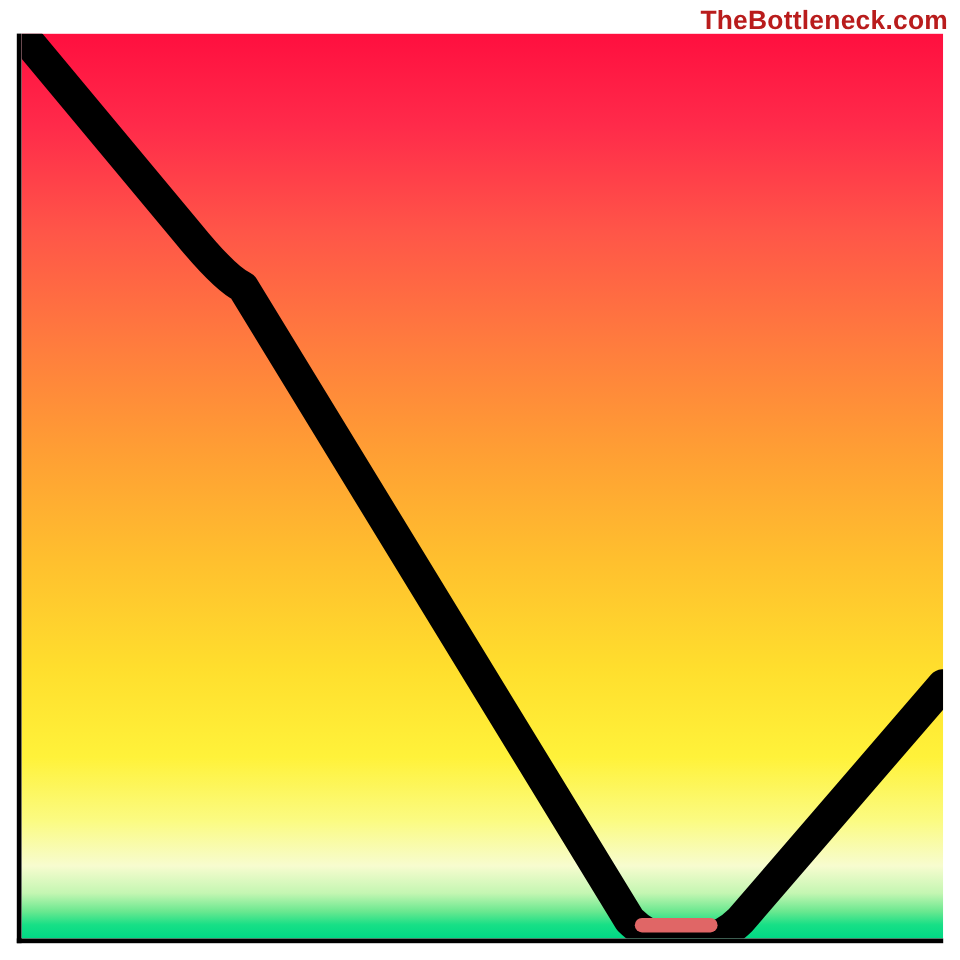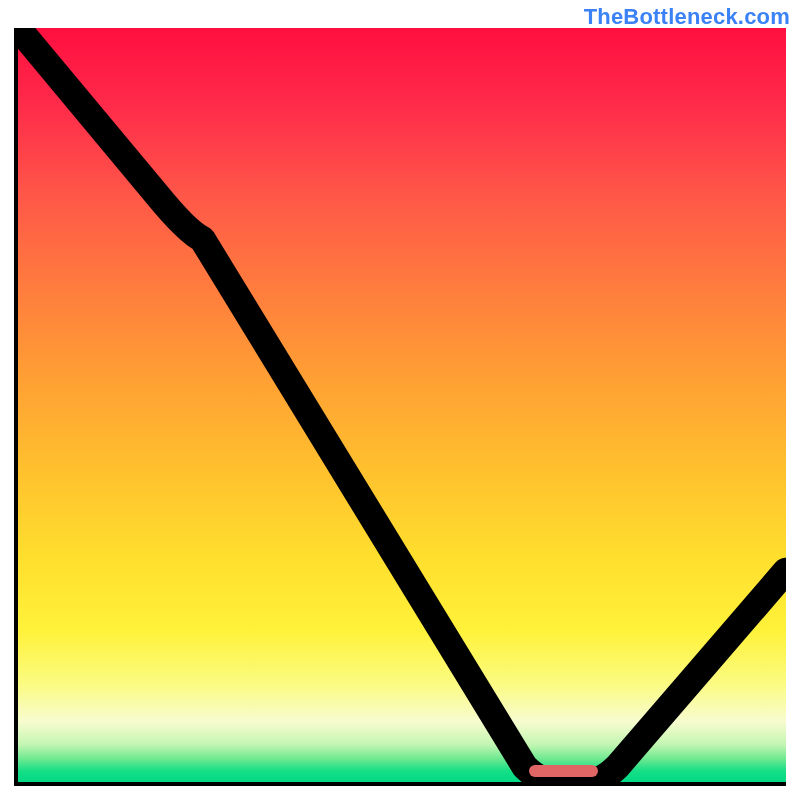--- a/index.html
+++ b/index.html
@@ -14,21 +14,21 @@
     position: relative;
     width: 800px;
     height: 800px;
   }
   .watermark {
     position: absolute;
     top: 4px;
     right: 10px;
     font-size: 22px;
     font-weight: 600;
-    color: #3b82f6;
+    color: #b91c1c;
     letter-spacing: 0.2px;
   }
   .plot {
     position: absolute;
     left: 14px;
     top: 28px;
     width: 772px;
     height: 758px;
     box-sizing: border-box;
     border-left: 4px solid #000;

